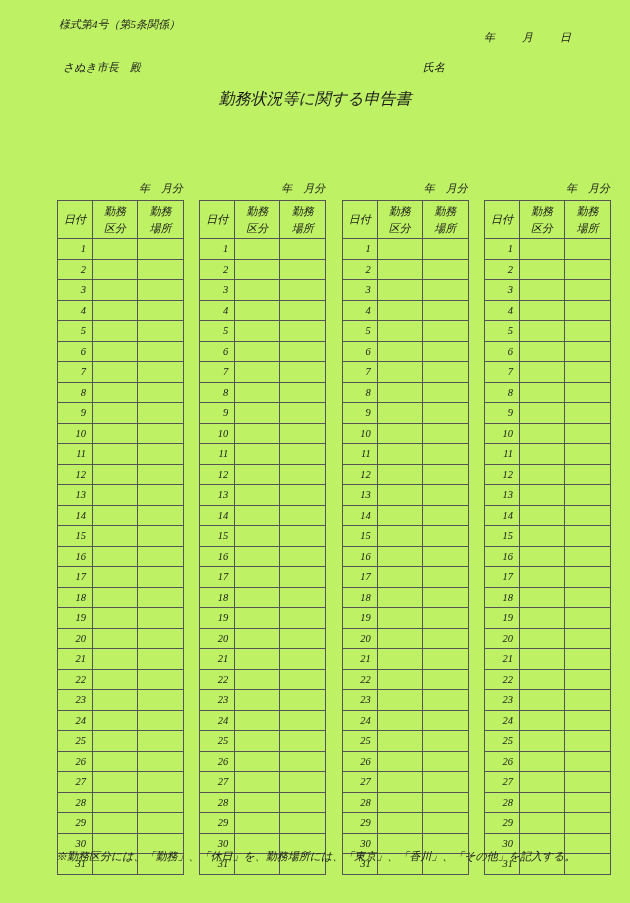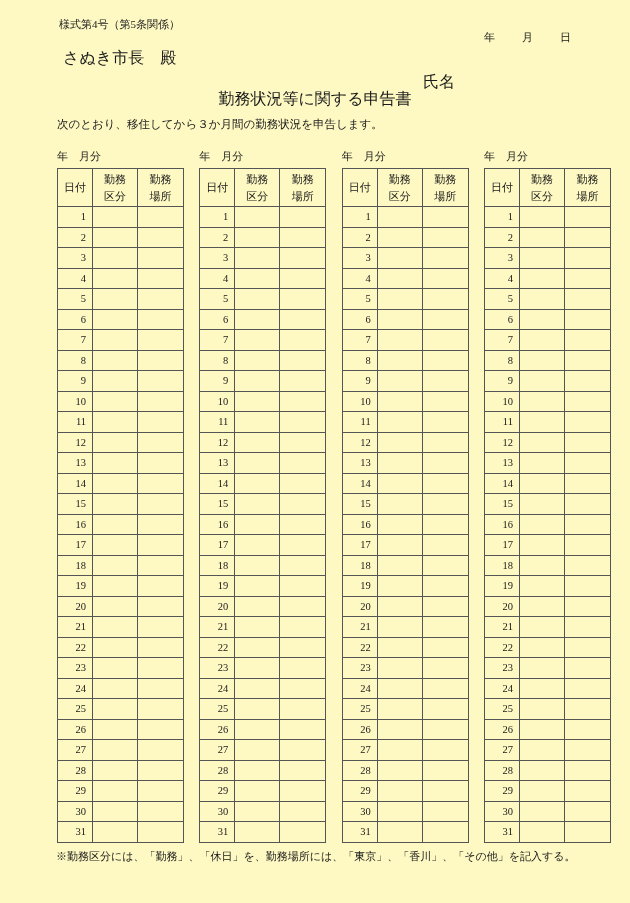--- a/index.html
+++ b/index.html
@@ -4,52 +4,53 @@
 <style>
   html, body {
     margin: 0;
     padding: 0;
     background: #ffffff;
   }
   .page {
     position: relative;
     width: 630px;
     height: 903px;
-    background: #fef9c3;
+    background: #bef264;
     color: #1a1a1a;
     font-family: "Liberation Serif", "DejaVu Serif", serif;
     overflow: hidden;
+    font-style: italic;
   }
   .form-number {
     position: absolute;
     left: 59px;
     top: 17px;
     font-size: 11px;
     white-space: pre;
   }
   .date-line {
     position: absolute;
     left: 484px;
     top: 30px;
     display: flex;
     gap: 27px;
     font-size: 11px;
   }
   .addressee {
     position: absolute;
     left: 63px;
-    top: 48px;
-    font-size: 16px;
+    top: 60px;
+    font-size: 11px;
     white-space: pre;
   }
   .name-line {
     position: absolute;
     left: 423px;
-    top: 72px;
-    font-size: 16px;
+    top: 60px;
+    font-size: 11px;
   }
   .doc-title {
     position: absolute;
     left: 0;
     top: 89px;
     width: 100%;
     text-align: center;
     font-size: 16px;
   }
   .intro {
@@ -65,23 +66,24 @@
     width: 553px;
     display: flex;
     justify-content: space-between;
   }
   .month-block {
     width: 126px;
   }
   .month-label {
     height: 19px;
     line-height: 15px;
-    text-align: left;
+    text-align: right;
     font-size: 11px;
     white-space: pre;
+    margin-top: 32px;
   }
   table.grid {
     border-collapse: collapse;
     table-layout: fixed;
     width: 126px;
     padding-left: 42px;
   }
   .grid th, .grid td {
     border: 1px solid #555555;
     padding: 0;
@@ -124,21 +126,20 @@
     <span>月</span>
     <span>日</span>
   </div>
 
   <div class="addressee">さぬき市長　殿</div>
 
   <div class="name-line">氏名</div>
 
   <div class="doc-title">勤務状況等に関する申告書</div>
 
-  <div class="intro">次のとおり、移住してから３か月間の勤務状況を申告します。</div>
 
   <div class="tables" id="tables">
   <div class="month-block">
     <div class="month-label">年　月分</div>
     <table class="grid">
       <colgroup>
         <col style="width:35px">
         <col style="width:45px">
         <col style="width:46px">
       </colgroup>

